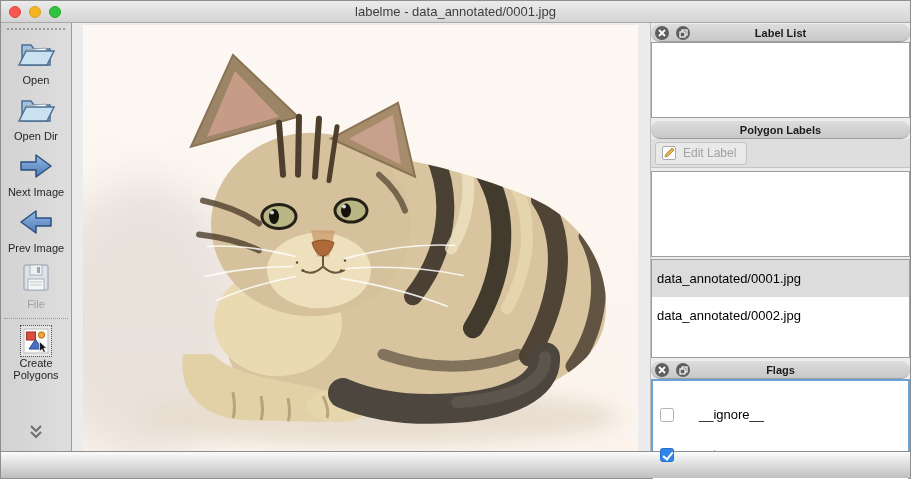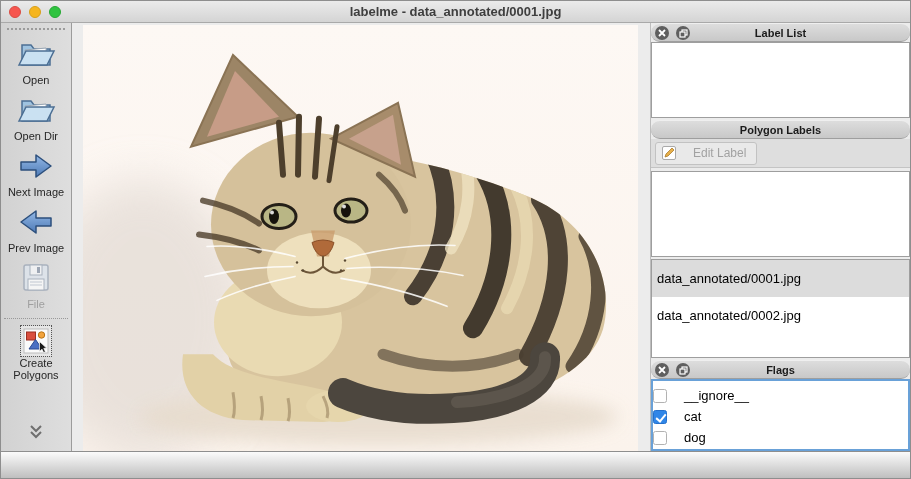--- a/index.html
+++ b/index.html
@@ -10,21 +10,21 @@
 
   
   .titlebar { height:22px; flex:0 0 22px; position:relative;
     background:linear-gradient(#ebebeb,#d4d4d4); border-bottom:1px solid #a9a9a9;
     display:flex; align-items:center; justify-content:center; }
   .traffic { position:absolute; left:8px; top:5px; display:flex; gap:8px; }
   .tl { width:12px; height:12px; border-radius:50%; }
   .tl.red    { background:#f6564f; border:1px solid #d94c43; }
   .tl.yellow { background:#f5b51f; border:1px solid #d8a019; }
   .tl.green  { background:#30c340; border:1px solid #27a834; }
-  .title-text { font-size:13px; color:#3e3e3e;font-weight:bold; }
+  .title-text { font-size:13px; color:#3e3e3e; }
 
   
   .main { flex:1 1 auto; display:flex; min-height:0; }
 
   
   .toolbar { flex:0 0 71px; width:71px; background:linear-gradient(to right,#d2d2d2,#dedede);
     border-right:1px solid #9c9c9c; display:flex; flex-direction:column; align-items:center;
     padding-top:2px; position:relative; }
   .tb-handle { width:58px; border-top:2px dotted #9b9b9b; margin:3px 0 4px; }
   .tool { background:none; border:none; display:flex; flex-direction:column; align-items:center;
@@ -54,34 +54,34 @@
     font-size:11px; font-weight:bold; color:#1b1b1b;border-radius:9px; }
   .dock-buttons { position:absolute; left:4px; top:2px; display:flex; gap:7px; }
   .dock-btn { width:14px; height:14px; border-radius:50%; background:#5f5f5f;
     border:none; padding:0; display:flex; align-items:center; justify-content:center; }
   .list { background:#fff; border:1px solid #9e9e9e; }
   .list.empty { }
 
   
   .dock-toolbar { height:29px; flex:0 0 29px; background:#dedede;
     display:flex; align-items:center; padding-left:4px; border-bottom:1px solid #c4c4c4; }
-  .edit-btn { height:23px; display:flex; align-items:center; gap:16px; padding:0 10px 0 5px;
+  .edit-btn { height:23px; display:flex; align-items:center; gap:6px; padding:0 10px 0 5px;
     background:#e9e9e9; border:1px solid #c2c2c2; border-radius:3px;
     font-family:inherit; font-size:12px; color:#a2a2a2; }
   .gap3 { height:3px; flex:0 0 3px; }
 
   
   .file-row { height:37px; display:flex; align-items:center; padding-left:5px;
     font-size:13px; color:#000; white-space:nowrap; }
   .file-row.selected { background:#dcdcdc; }
 
   
   .flags-list { border:2px solid #69a1d8; background:#fff; flex:1 1 auto; padding-top:4px; }
-  .flag-row { height:21px; display:flex; align-items:center; gap:17px;
-    font-size:13px; color:#000; }
+  .flag-row { height:21px; display:flex; align-items:center; padding-left:7px; gap:25px;
+    font-size:13px; color:#000;margin-top:19px; }
   .flag-row input { appearance:none; -webkit-appearance:none; width:14px; height:14px;
     border:1px solid #b2b2b2; border-radius:2.5px; background:#fff; margin:0; position:relative; }
   .flag-row input:checked { background:#2f86e8; border-color:#2470cc; }
   .flag-row input:checked::after { content:""; position:absolute; left:4px; top:1px;
     width:4px; height:8px; border:solid #fff; border-width:0 2px 2px 0; transform:rotate(40deg); }
 
   
   .statusbar { flex:0 0 27px; height:27px; background:linear-gradient(#fbfbfb,#bfbfbf);
     border-top:1px solid #8e8e8e; }
 </style>

